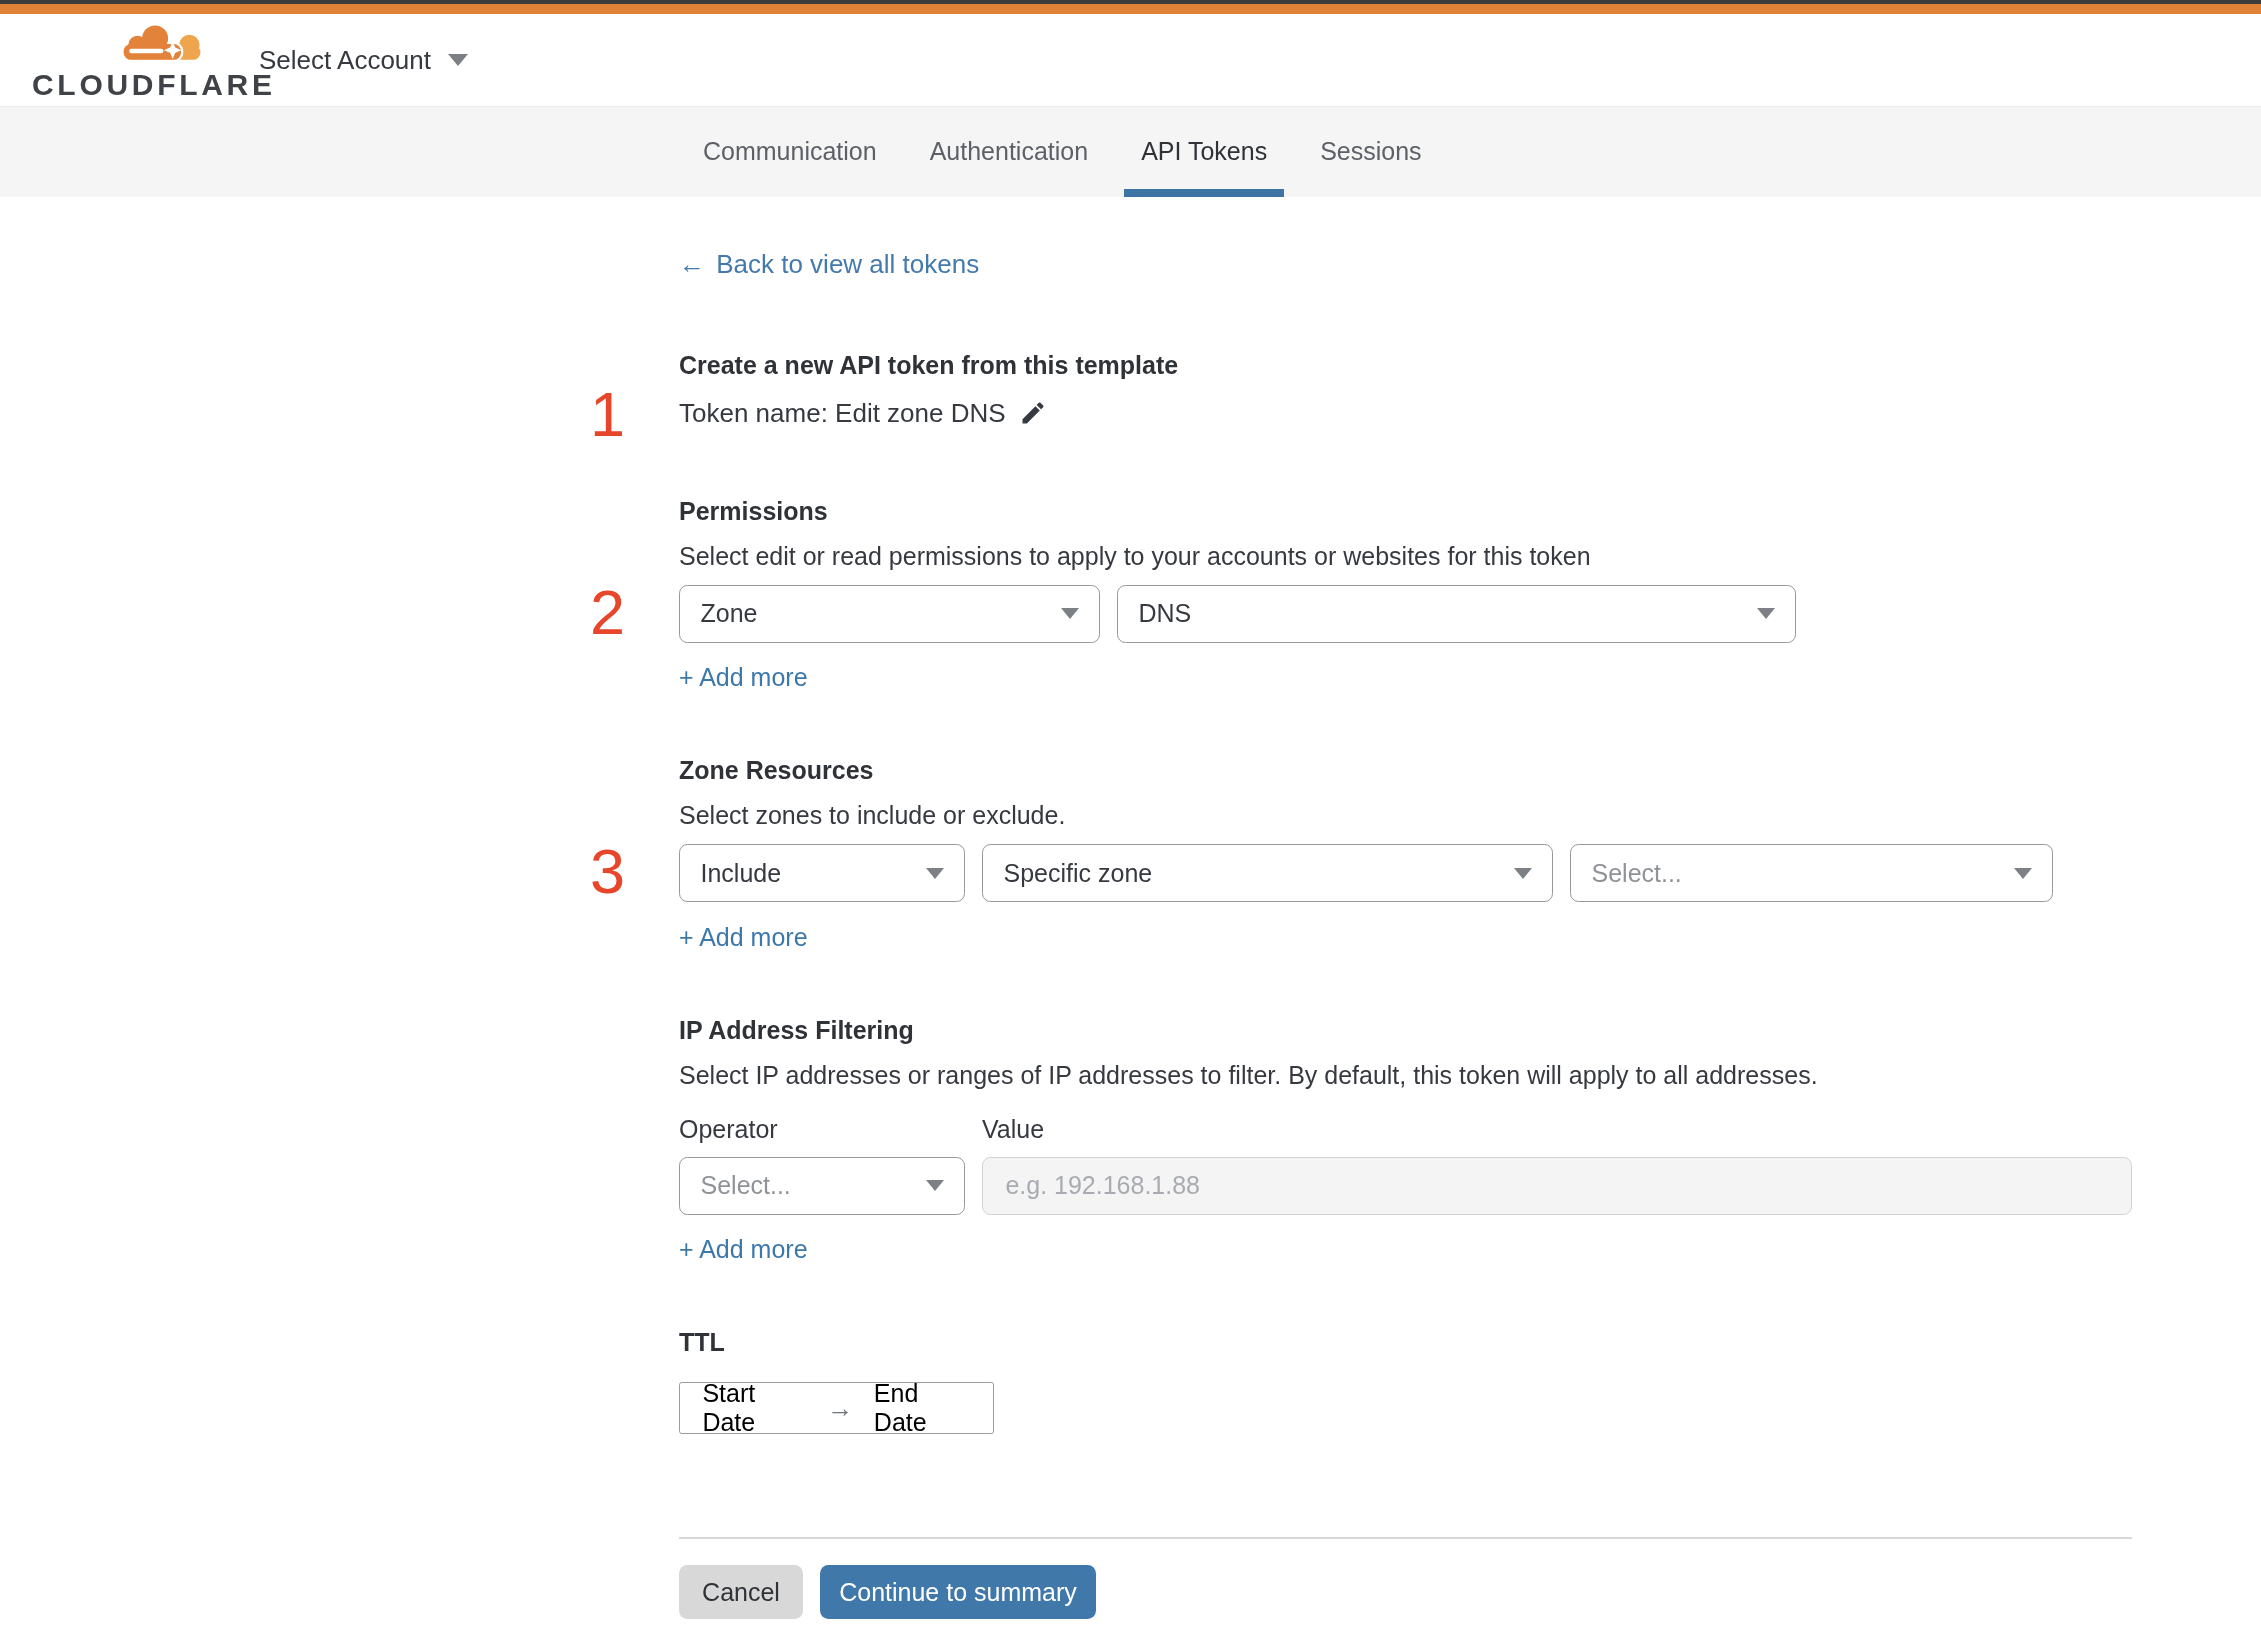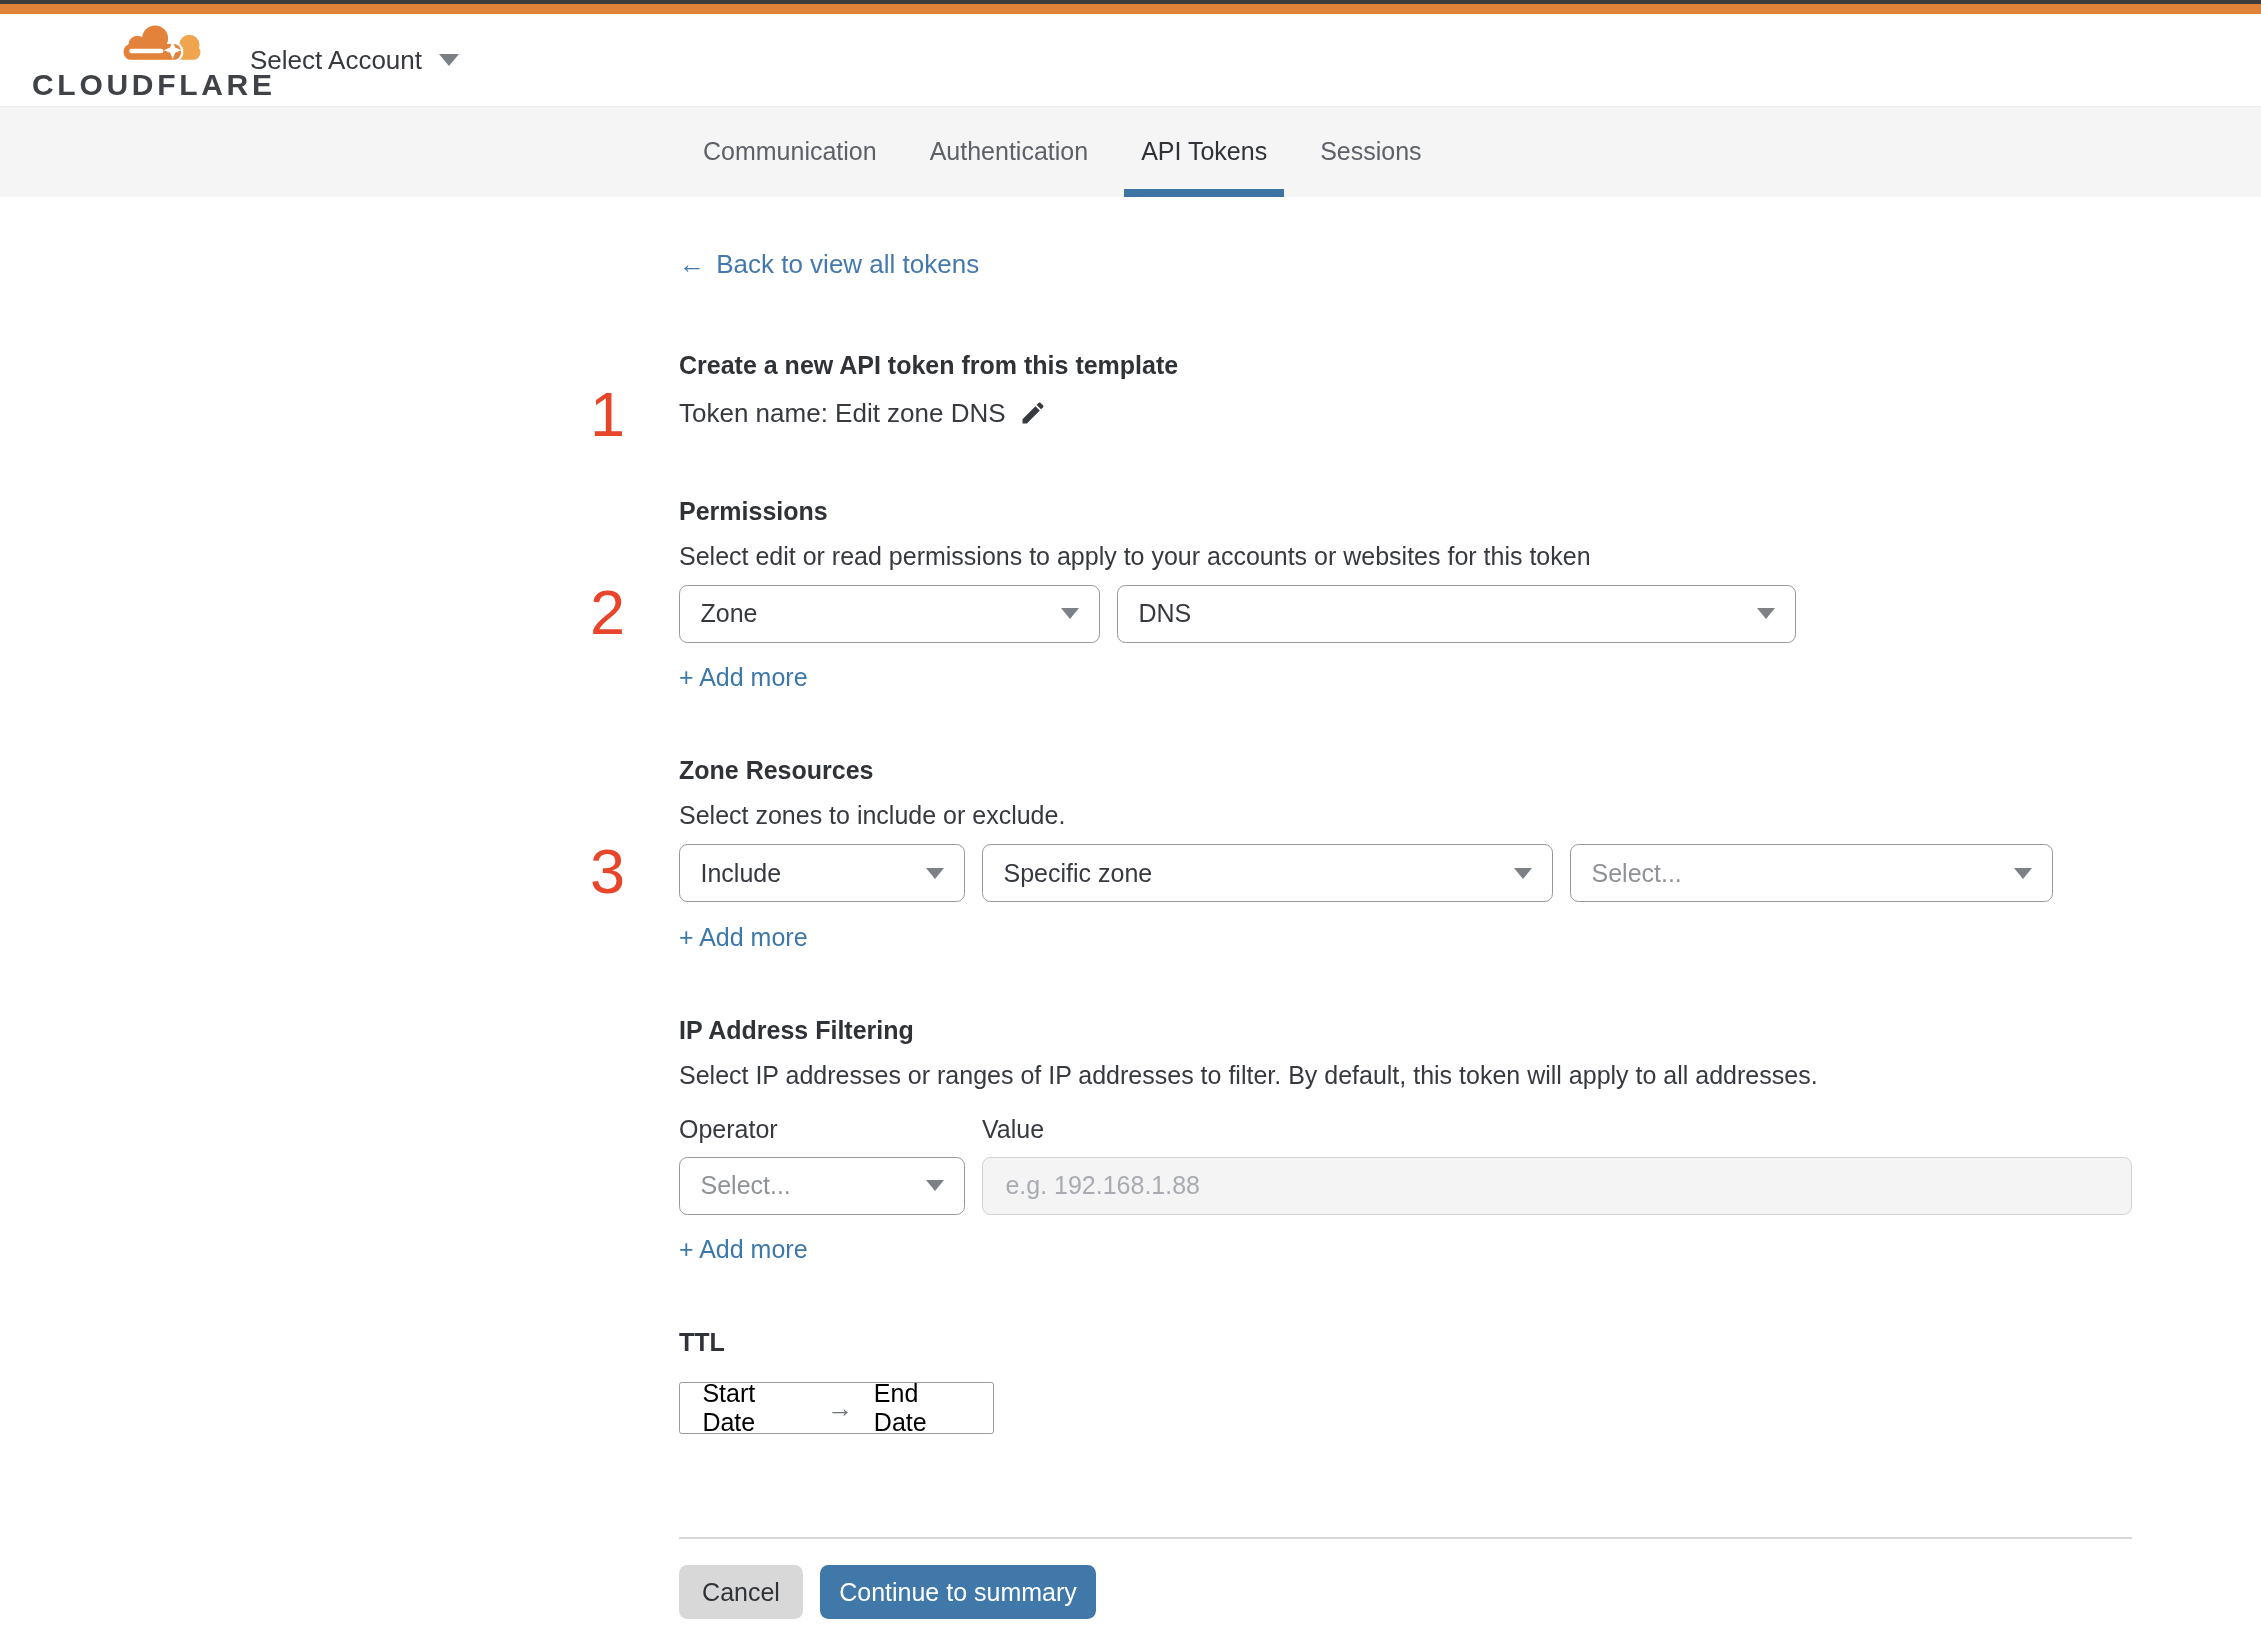--- a/index.html
+++ b/index.html
@@ -10,21 +10,21 @@
   .stripe-dark   { height:3.7px;  background:#3d3d3d; }
   .stripe-orange { height:10.3px; background:#e18239; }
 
   
   .app-header { position:relative; height:93px; background:#fff;
                 border-bottom:1.9px solid #ececec; }
   .logo { position:absolute; left:32px; top:0; width:186px; height:93px; cursor:pointer; }
   .logo svg { position:absolute; left:82px; top:5.6px; }
   .wordmark { position:absolute; left:0; top:54px; font-size:30px; font-weight:bold;
               letter-spacing:3.7px; color:#3f4247; }
-  .account-selector { position:absolute; left:250px; top:0; height:93px;
+  .account-selector { position:absolute; left:259px; top:0; height:93px;
                       display:flex; align-items:center; gap:17px; cursor:pointer; }
   .account-selector .label { font-size:26px; color:#36393f; }
   .caret-down { width:0; height:0; border-left:10.3px solid transparent;
                 border-right:10.3px solid transparent; border-top:12px solid #7c8085; }
 
   
   .tab-bar { height:90px; background:#f5f5f6; display:flex; align-items:center;
              gap:53px; padding-left:703px; }
   .tab { position:relative; height:90px; display:flex; align-items:center;
          font-size:25px; color:#5d6167; cursor:pointer; white-space:nowrap; }

